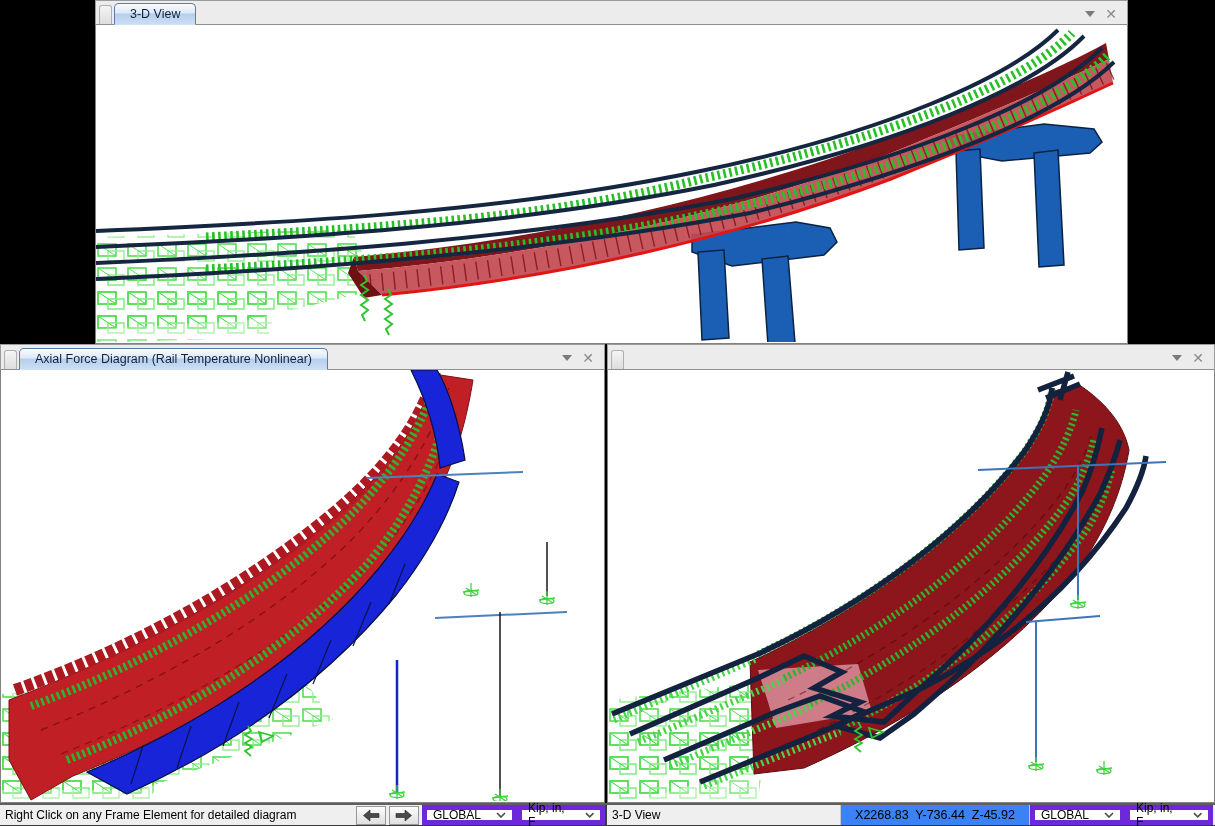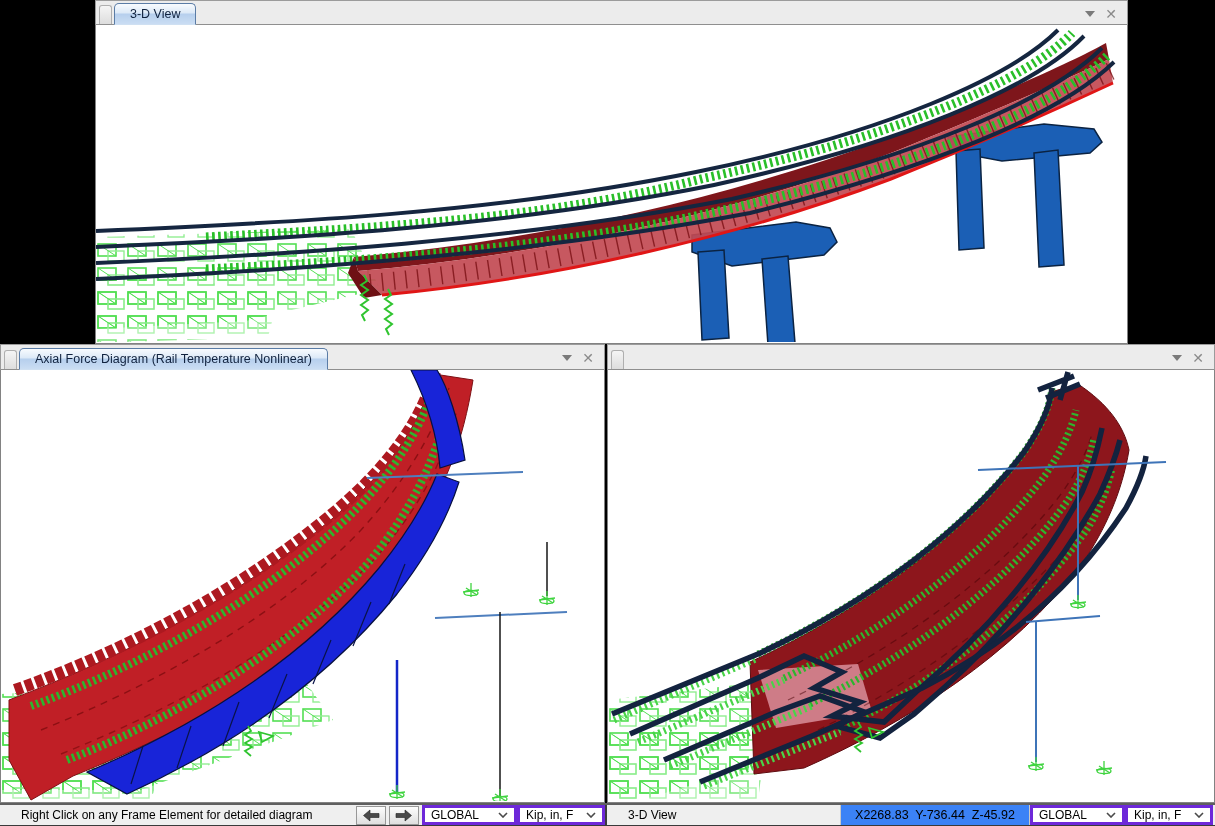--- a/index.html
+++ b/index.html
@@ -33,25 +33,25 @@
   #win-bl .viewarea, #win-br .viewarea { top:26px; }
   #win-bl .titlebar, #win-br .titlebar { height:26px; }
   #win-bl .tab, #win-br .tab { bottom:-1px; }
 
   .statusbar { position:absolute; left:0; top:803px; width:1215px; height:23px;
                background:#EFEFEF; border-top:2px solid #5F5F5F;
                border-bottom:1px solid #3A3A3A; display:flex; }
   .sb-section { display:flex; align-items:center; height:100%; }
   .sb-left  { width:605px; }
   .sb-right { width:608px; border-left:2px solid #3C3C3C; }
-  .sb-msg { flex:1; font-size:12px; color:#000; padding-left:21px; white-space:pre; }
+  .sb-msg { flex:1; font-size:12px; color:#000; padding-left:5px; white-space:pre; }
   .sb-btn { width:30px; height:19px; margin-right:3px; display:flex; align-items:center;
             justify-content:center; background:linear-gradient(#FDFDFD,#DFDFDF);
             border:1px solid #979797; cursor:default; }
-  .sb-combo { height:20px; background:#FFF; border:3px solid #6d28d9; display:flex;
+  .sb-combo { height:20px; background:#FFF; border:5px solid #6d28d9; display:flex;
               align-items:center; justify-content:space-between; padding:0 6px;
               font-size:12px; color:#000; cursor:default; }
   .combo-csys  { width:95px; }
   .combo-units { width:88px;gap:12px; }
   .sb-coords { width:190px; font-size:12.5px; color:#000; text-align:center;
                white-space:pre; border-left:1px solid #C9C9C9;
                border-right:1px solid #C9C9C9; height:100%; line-height:21px;
                background:#3b82f6; }
 </style>
 </head>

